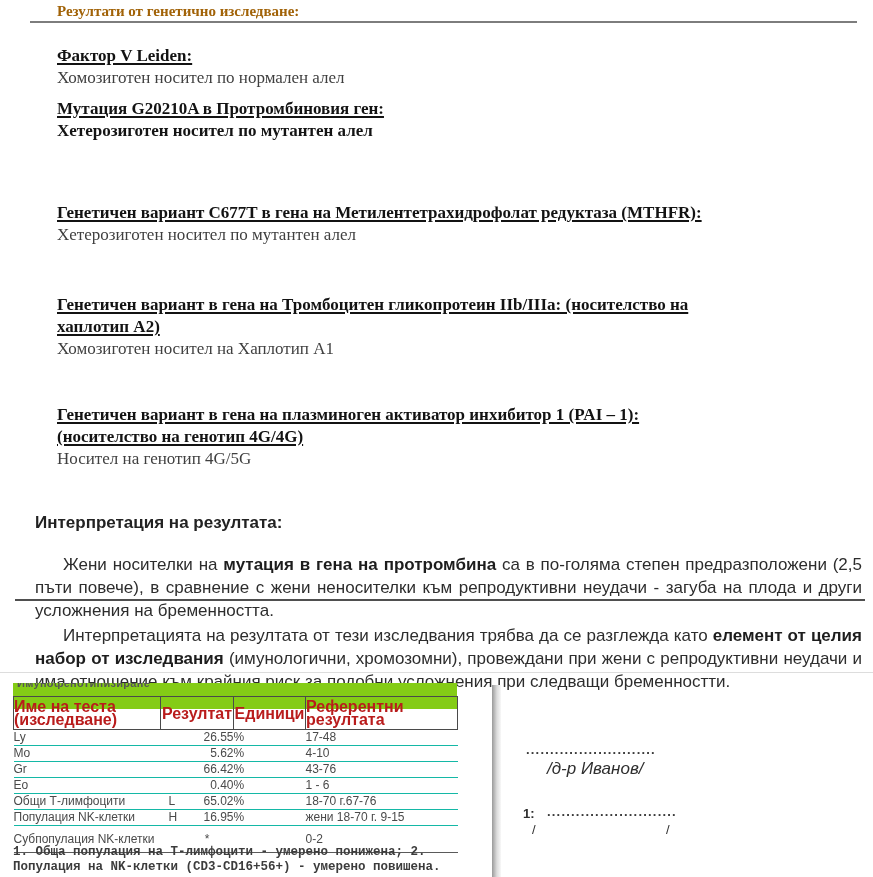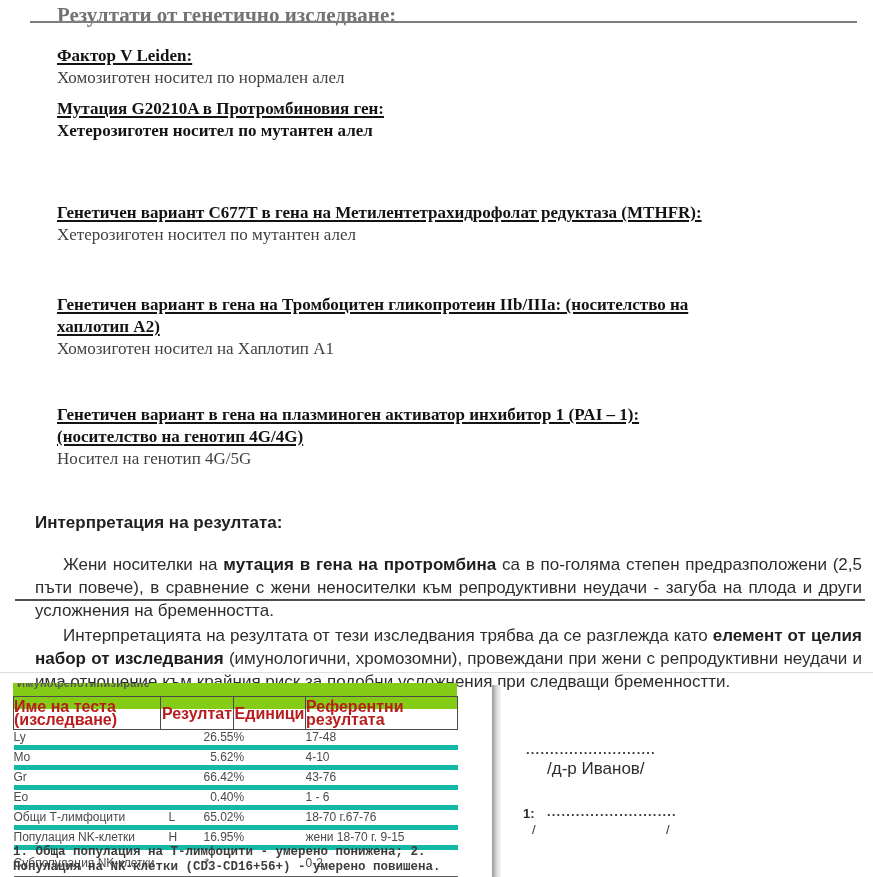--- a/index.html
+++ b/index.html
@@ -1,19 +1,19 @@
 <!DOCTYPE html>
 <html><head>
 <meta charset="utf-8">
 <style>
   html,body{margin:0;padding:0;background:#fff;}
   .page{position:relative;width:873px;height:877px;background:#ffffff;overflow:hidden;
         font-family:"Liberation Serif", serif;color:#1b1b1b;}
   
-  .doc-title{position:absolute;left:57px;top:3px;font-size:21px;font-weight:bold;color:#737373;text-align:right;}
+  .doc-title{position:absolute;left:57px;top:3px;font-size:15px;font-weight:bold;color:#a16207;text-align:right;}
   .title-rule{position:absolute;left:30px;top:21px;width:827px;height:2px;background:#7d7d7d;}
   .gsec{position:absolute;left:57px;font-size:17px;line-height:22px;max-width:800px;}
   .gsec .hl{font-weight:bold;color:#131313;text-decoration:underline;text-decoration-thickness:1.5px;text-underline-offset:2px;}
   .gsec .res{color:#3f3f3f;}
   .gsec .res.bold{color:#141414;font-weight:bold;}
   #sec1{top:45px;} #sec2{top:98px;} #sec3{top:202px;} #sec4{top:294px;} #sec5{top:404px;}
   
   .sans{font-family:"Liberation Sans", sans-serif;}
   .interp-heading{position:absolute;left:35px;top:513px;font-size:17px;font-weight:bold;color:#222;}
   .interp-p{position:absolute;left:35px;width:827px;font-size:17px;line-height:23px;
@@ -28,37 +28,37 @@
   .lab-caption span{display:block;margin-top:-6px;font-size:11px;font-weight:bold;color:#555;
                     font-family:"Liberation Sans", sans-serif;letter-spacing:.3px;}
   table.lab{position:absolute;left:13px;top:696px;width:444px;border-collapse:collapse;table-layout:fixed;
             font-family:"Liberation Sans", sans-serif;font-size:12px;color:#4a4a4a;}
   table.lab th{font-size:16px;font-weight:bold;color:#b91c1c;border:1.3px solid #4a4a4a;
                height:32px;vertical-align:middle;padding:0;line-height:13px;}
   th.c-name{text-align:left;padding-left:10px;}
   th.c-name span{display:block;}
   th.c-mid{text-align:center;}
   th.c-ref{text-align:left;padding-left:10px;}
-  table.lab td{height:15px;padding:0;border-bottom:5px solid #14b8a6;vertical-align:middle;line-height:13px;}
+  table.lab td{height:15px;padding:0;border-bottom:1px solid #14b8a6;vertical-align:middle;line-height:13px;}
   td.t-name{padding-left:32px;padding-right:4px;}
   td.t-res{position:relative;text-align:right;padding-right:10px;}
   td.t-res .flag{position:absolute;left:8px;top:1px;text-align:left;}
   td.t-unit{padding-left:4px;}
   td.t-ref{padding-left:6px;}
   tr.last td{border-bottom:1.6px solid #5a5a5a;height:26px;}
   tr.last td.t-res{padding-right:24px;}
   .footnote{position:absolute;left:13px;top:845px;width:455px;font-family:Liberation Mono, monospace;
             font-size:12.5px;font-weight:bold;line-height:15px;color:#3c3c3c;}
   
   .edge-shadow{position:absolute;left:492px;top:685px;width:9px;height:192px;
                background:linear-gradient(to right,#9a9a9a,#dcdcdc 55%,#f8f8f8);}
   .sig{font-family:"Liberation Sans", sans-serif;color:#2e2e2e;position:absolute;}
   .dots{font-size:13px;font-weight:bold;letter-spacing:1.2px;color:#3a3a3a;}
   #sig-dots1{left:526px;top:742px;}
-  #sig-name{left:547px;top:759px;font-size:17px;}
+  #sig-name{left:547px;top:759px;font-size:17px;font-style:italic;}
   #sig-label2{left:523px;top:806px;font-size:13px;font-weight:bold;}
   #sig-dots2{left:547px;top:804px;}
   #sig-slash-l{left:532px;top:822px;font-size:13px;}
   #sig-slash-r{left:666px;top:822px;font-size:13px;}
 </style>
 </head>
 <body>
 
 <div class="page">
 

